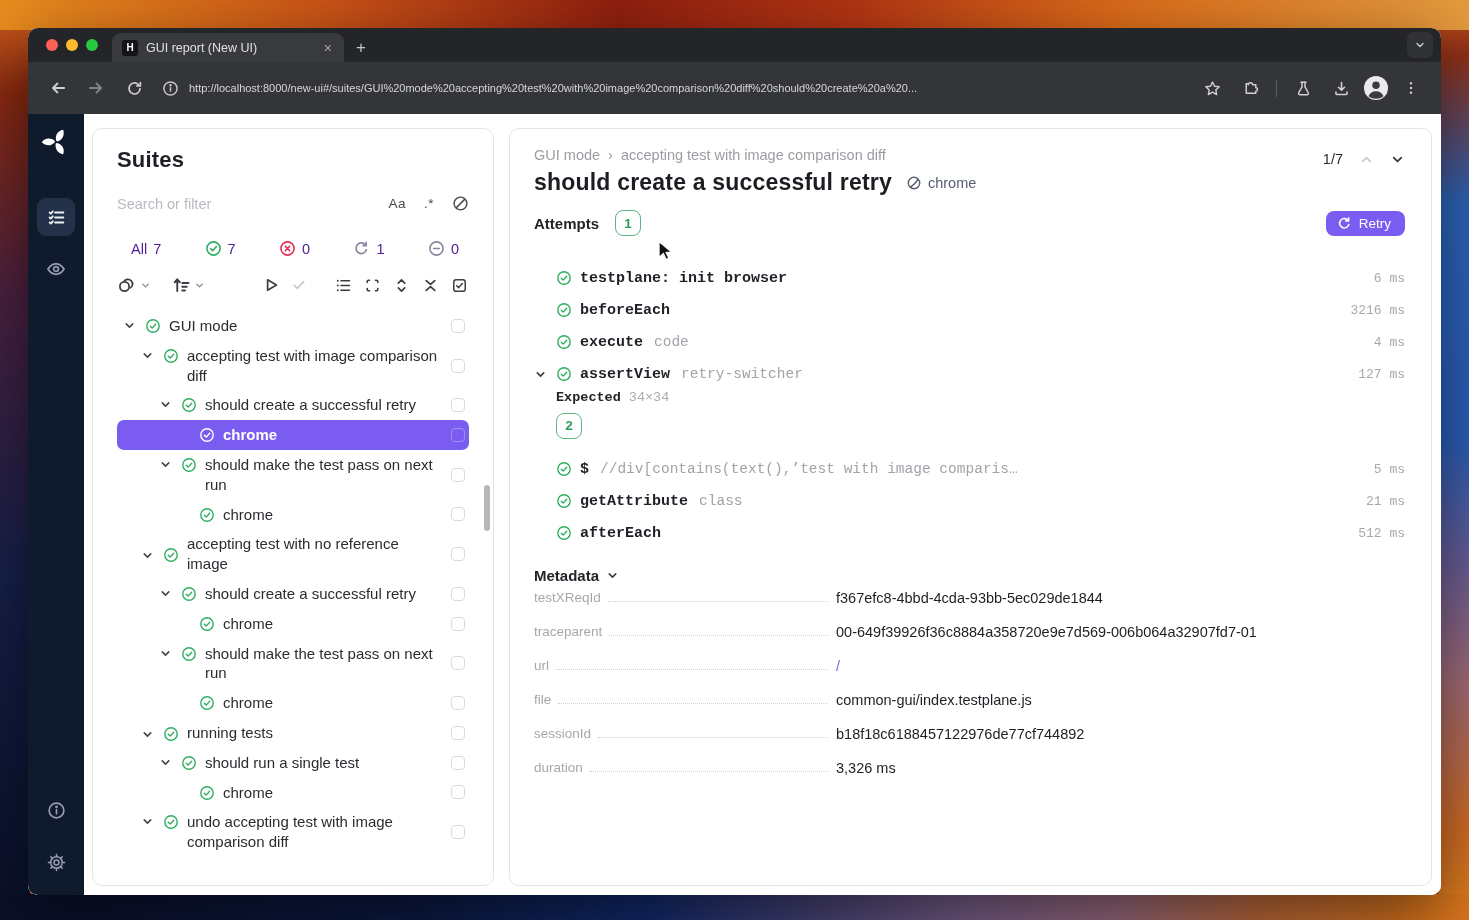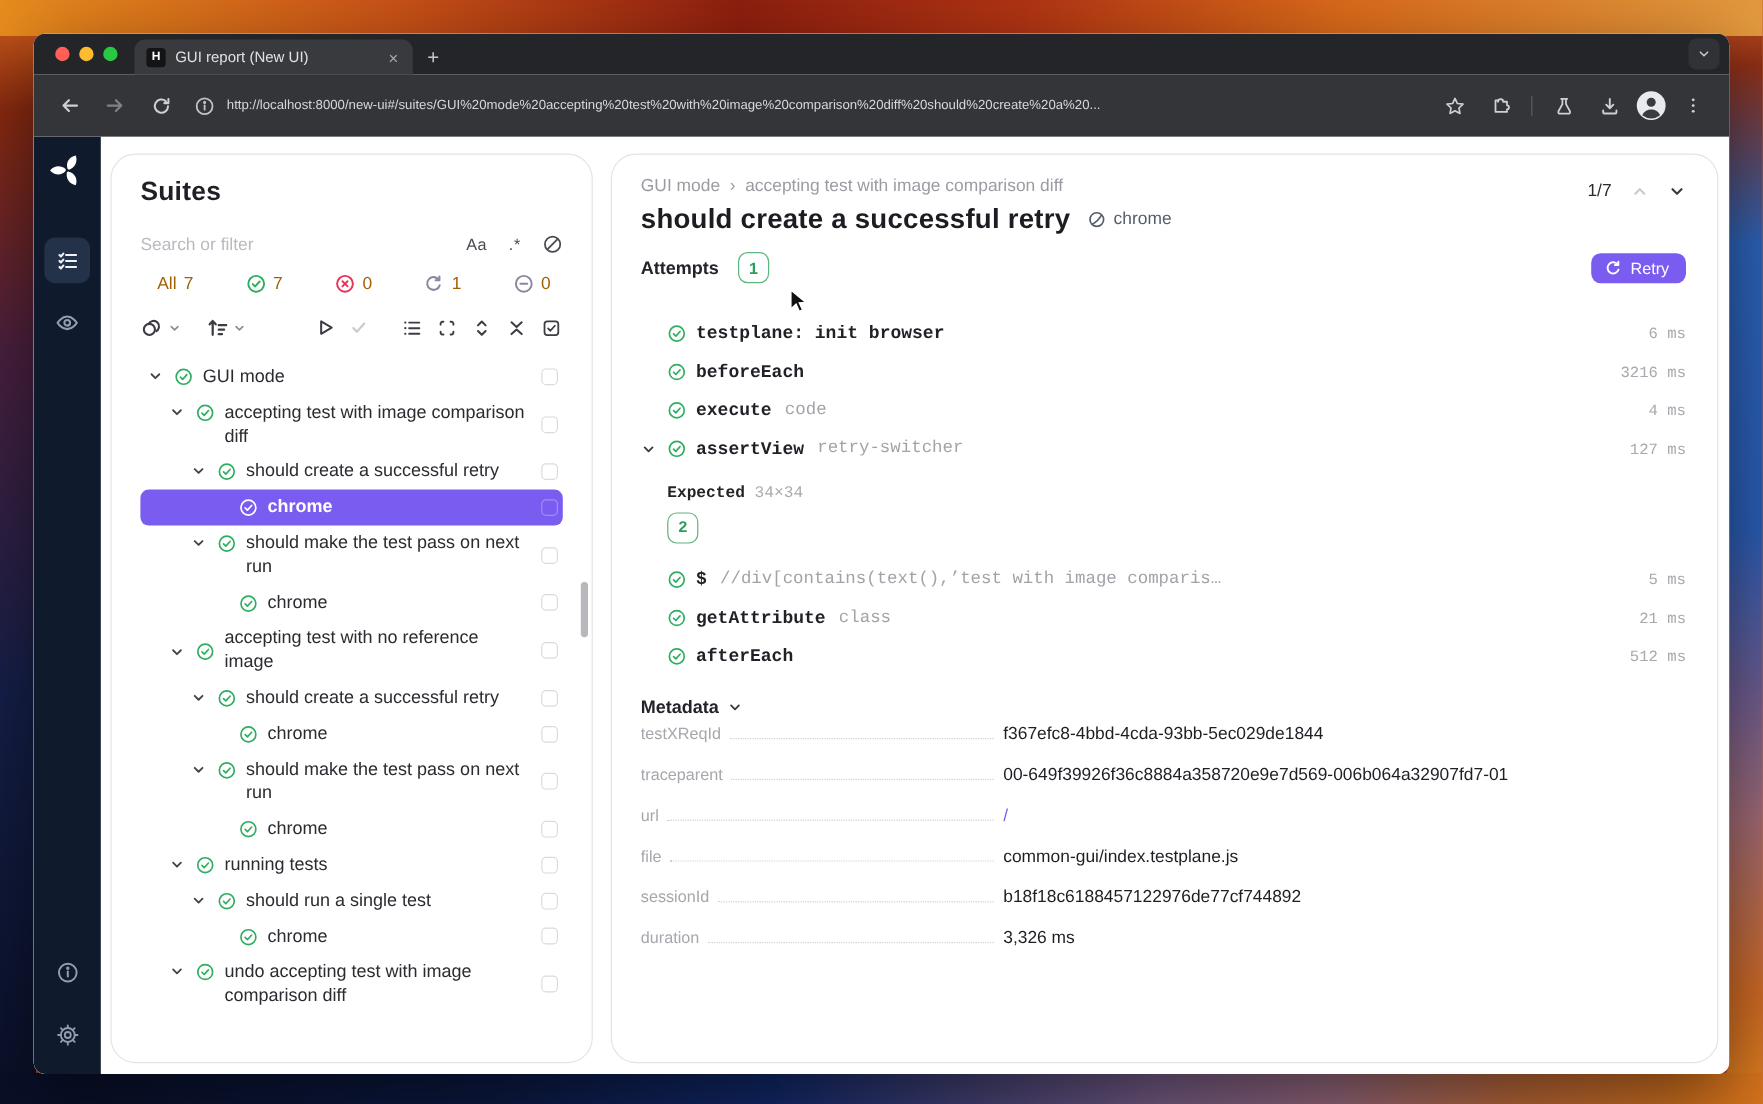--- a/index.html
+++ b/index.html
@@ -47,30 +47,30 @@
 
   
   .content { flex:1; display:flex; background:#fff; min-height:0; }
   .leftnav { width:56px; background:#0f1b2d; display:flex; flex-direction:column; align-items:center; padding:12px 0 14px; flex:0 0 auto; }
   .logo { width:32px; height:32px; display:flex; align-items:center; justify-content:center; }
   .nav-btn { width:38px; height:38px; border-radius:9px; display:flex; align-items:center; justify-content:center; color:#939cb0; margin-top:14px; }
   .nav-btn.active { background:#233249; color:#eef1f6; margin-top:40px; }
   .nav-spacer { flex:1; }
 
   .workspace { flex:1; display:flex; gap:15px; padding:14px 9px 9px 8px; min-width:0; }
-  .card { border:1px solid #e4e4e8; border-radius:21px; background:#fff; }
+  .card { border:1px solid #e4e4e8; border-radius:10px; background:#fff; }
 
   
   .suites-card { width:402px; flex:0 0 auto; padding:18px 24px 12px; position:relative; overflow:hidden; }
   .suites-title { font-size:22px; font-weight:700; color:#1f2026; letter-spacing:.2px; }
   .search-row { margin-top:22px; display:flex; align-items:center; }
   .search-ph { color:#b9bac1; font-size:14.5px; flex:1; }
   .search-ops { display:flex; align-items:center; gap:18px; color:#4a4b52; font-size:13.5px; }
   .search-op { letter-spacing:.5px; }
-  .counts-row { margin-top:16px; display:flex; align-items:center; justify-content:space-between; padding:0 10px 0 14px; font-size:14.5px; color:#a16207; }
+  .counts-row { margin-top:28px; display:flex; align-items:center; justify-content:space-between; padding:0 10px 0 14px; font-size:14.5px; color:#4c1d95; }
   .count-item { display:flex; align-items:center; gap:6px; }
   .tree-toolbar { margin-top:18px; display:flex; align-items:center; color:#3c3d44; }
   .tt-group { display:flex; align-items:center; gap:3px; }
   .tt-icon { display:flex; align-items:center; justify-content:center; width:20px; height:20px; }
   .tt-right { display:flex; align-items:center; gap:9px; margin-left:10px; }
   .tt-play { margin-left:auto; }
   .tt-check-dim { color:#c9cacd; margin-right:14px; }
 
   .tree { margin-top:16px; }
   .tree-row { display:flex; align-items:flex-start; padding:5px 4px 5px 6px; border-radius:7px; position:relative; }
@@ -105,21 +105,21 @@
   .section-head { display:flex; align-items:center; gap:7px; font-size:15px; font-weight:700; color:#23242a; }
   .sec-actions { margin-top:26px; }
   .action-rows { margin-top:8px;font-family:Liberation Mono, monospace; }
   .action-row { display:flex; align-items:center; height:32px; }
   .action-row .a-chev { width:22px; flex:0 0 auto; color:#3a3b40; display:flex; }
   .action-row .a-status { width:16px; flex:0 0 auto; color:#2fae62; display:flex; margin-right:8px; }
   .a-name { font-size:15px; font-weight:600; color:#1f2127; }
   .a-sec { font-size:14.5px; color:#a2a3a9; margin-left:11px; white-space:nowrap; overflow:hidden; text-overflow:ellipsis; max-width:620px; }
   .a-dur { margin-left:auto; font-size:13px; color:#a8a9af; flex:0 0 auto; }
 
-  .expected-block { padding-left:22px; margin-top:14px; }
+  .expected-block { padding-left:22px; margin-top:0; }
   .expected-line { display:flex; align-items:center; gap:8px; }
   .expected-label { font-size:13.5px; font-weight:700; color:#232428; }
   .expected-size { font-size:13.5px; color:#aaabb1; }
   .expected-badge-row { margin:8px 0 14px; }
 
   .sec-meta { margin-top:18px; }
   .meta-rows { margin-top:6px; }
   .meta-row { display:flex; height:34px; }
   .meta-left { width:302px; flex:0 0 auto; display:flex; align-items:baseline; }
   .meta-key { font-size:13.5px; color:#a6a7ad; flex:0 0 auto; }
@@ -535,21 +535,21 @@
               </span>
               <span class="status">
                 <svg width="16" height="16" viewBox="0 0 16 16" fill="none" stroke="currentColor" stroke-width="1.4" stroke-linecap="round" stroke-linejoin="round">
                   <circle cx="8" cy="8" r="6.2"></circle>
                   <path d="M5.3 8.2l1.9 1.9 3.5-3.9"></path>
                 </svg>
               </span>
               <span class="tree-label">chrome</span>
               <span class="tree-checkbox"></span>
             </div>
-            <div class="tree-row" style="padding-left: 24px;">
+            <div class="tree-row" style="padding-left: 24px; align-items: center;">
               <span class="chevron">
                 <svg width="13" height="13" viewBox="0 0 16 16" fill="none" stroke="currentColor" stroke-width="1.9" stroke-linecap="round" stroke-linejoin="round">
                   <path d="M4 6l4 4 4-4"></path>
                 </svg>
               </span>
               <span class="status">
                 <svg width="16" height="16" viewBox="0 0 16 16" fill="none" stroke="currentColor" stroke-width="1.4" stroke-linecap="round" stroke-linejoin="round">
                   <circle cx="8" cy="8" r="6.2"></circle>
                   <path d="M5.3 8.2l1.9 1.9 3.5-3.9"></path>
                 </svg>

